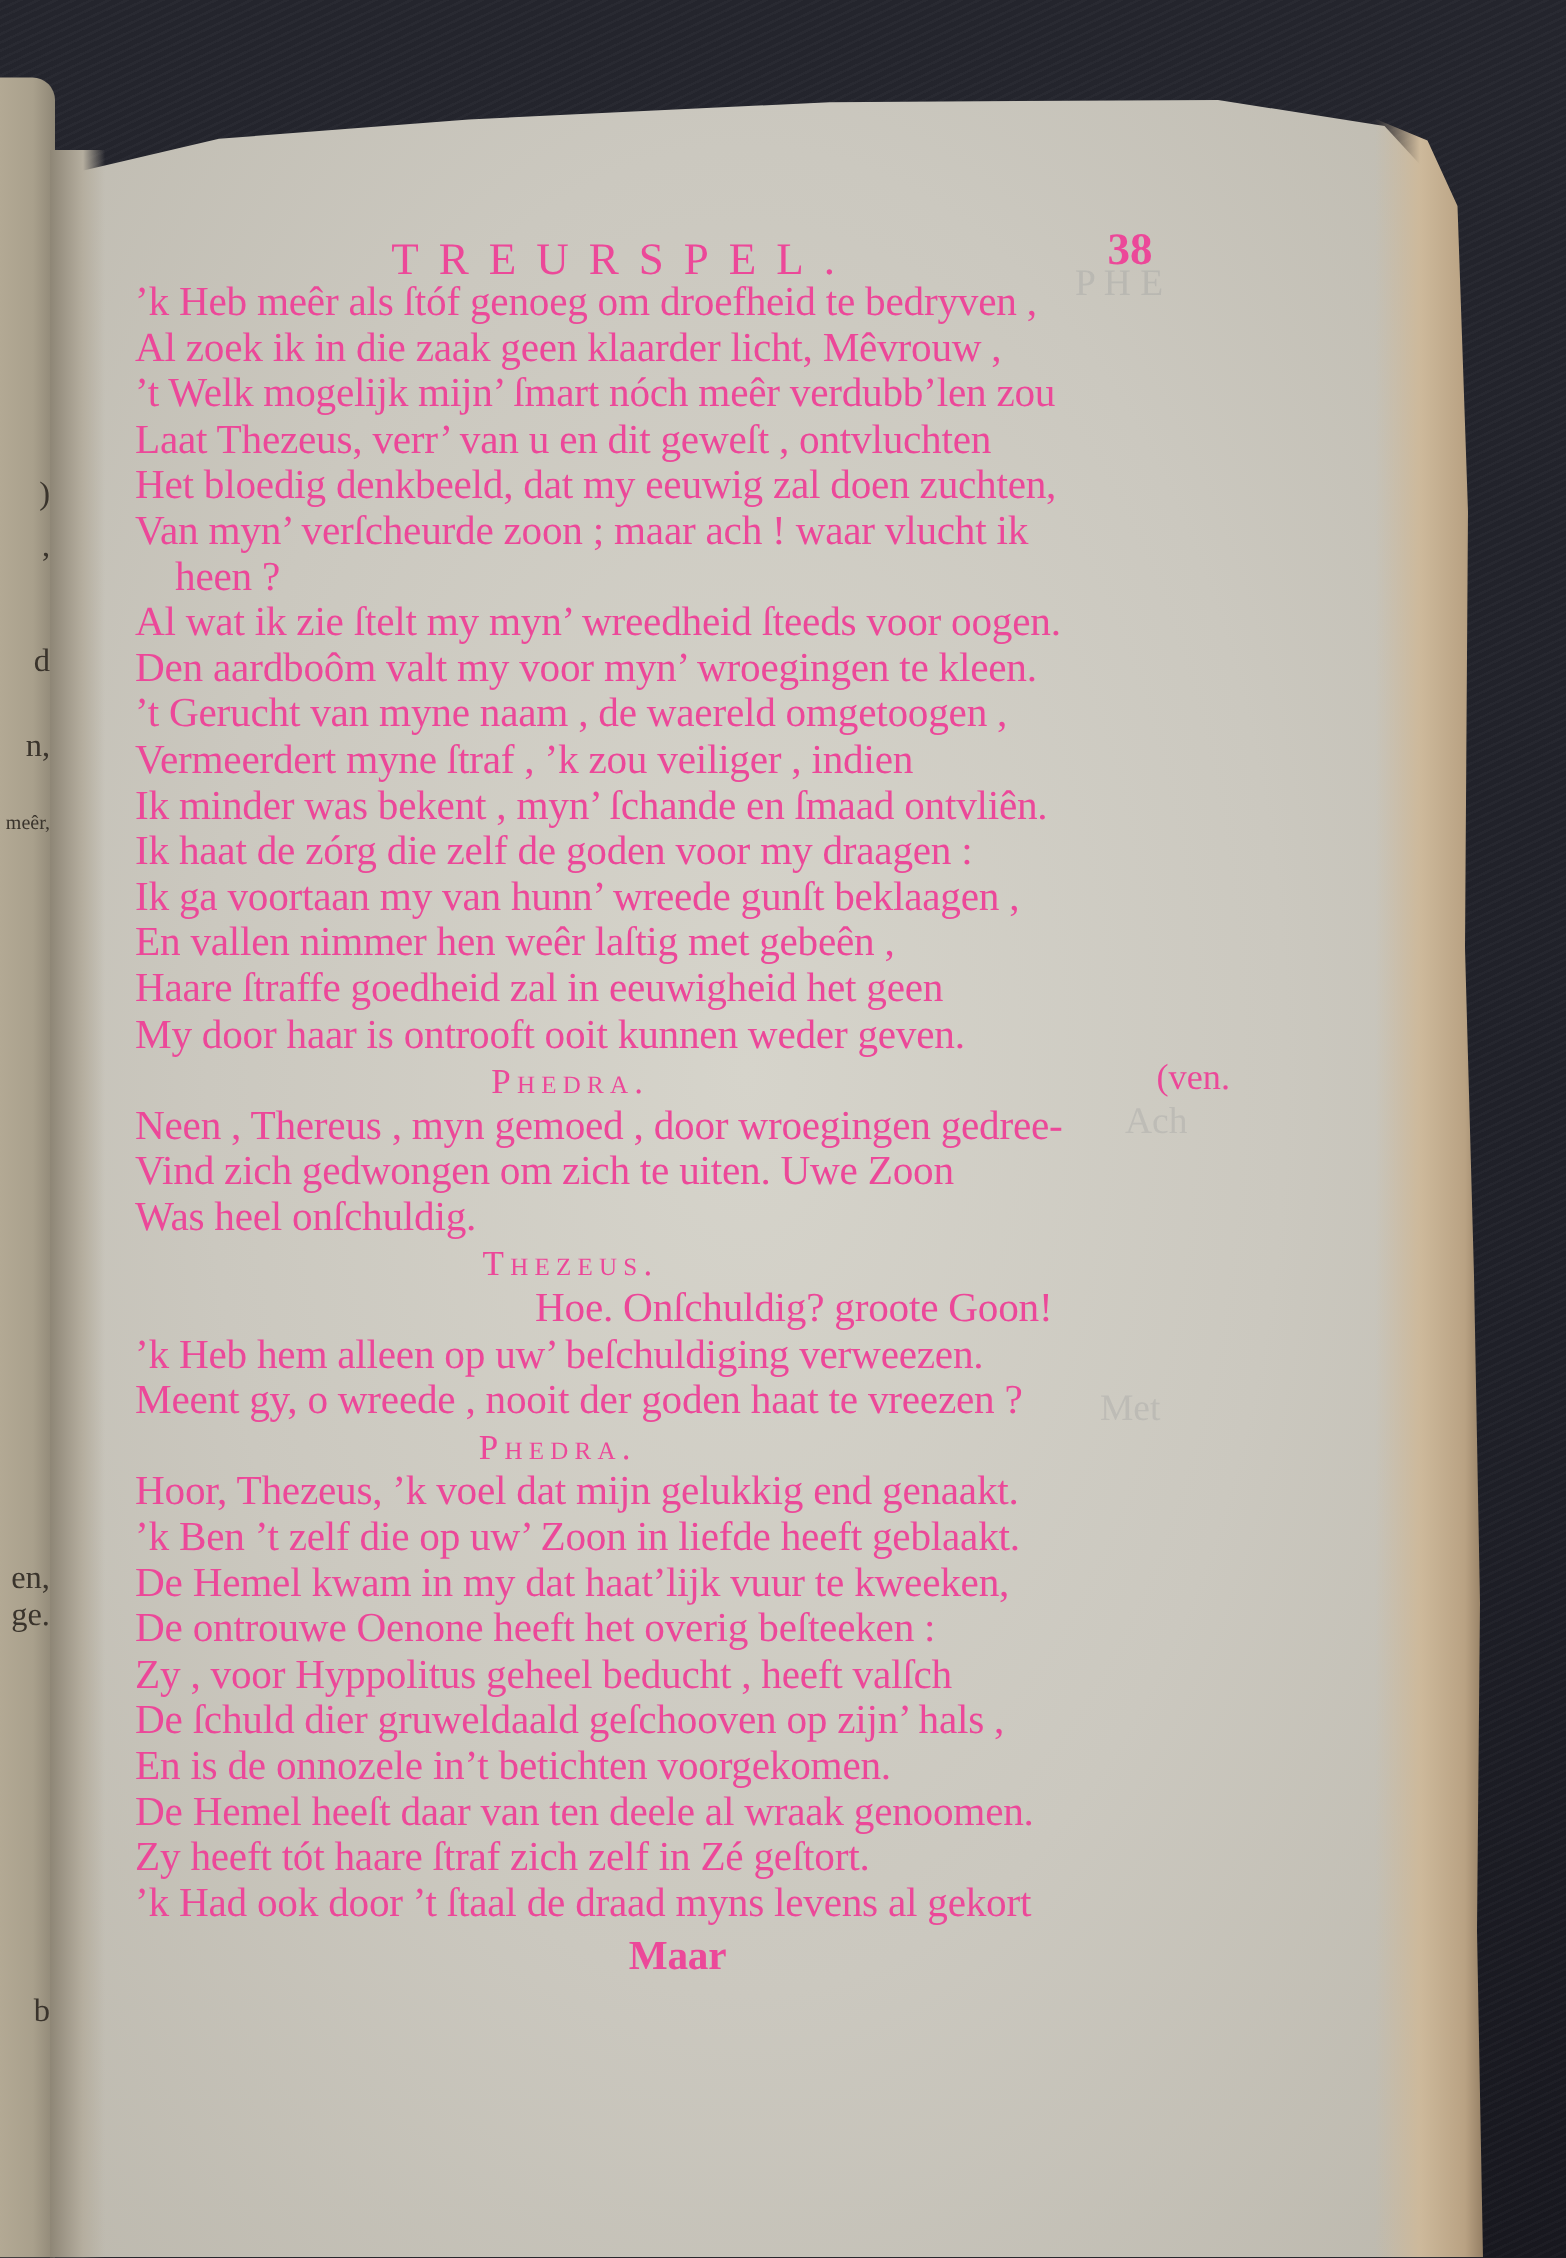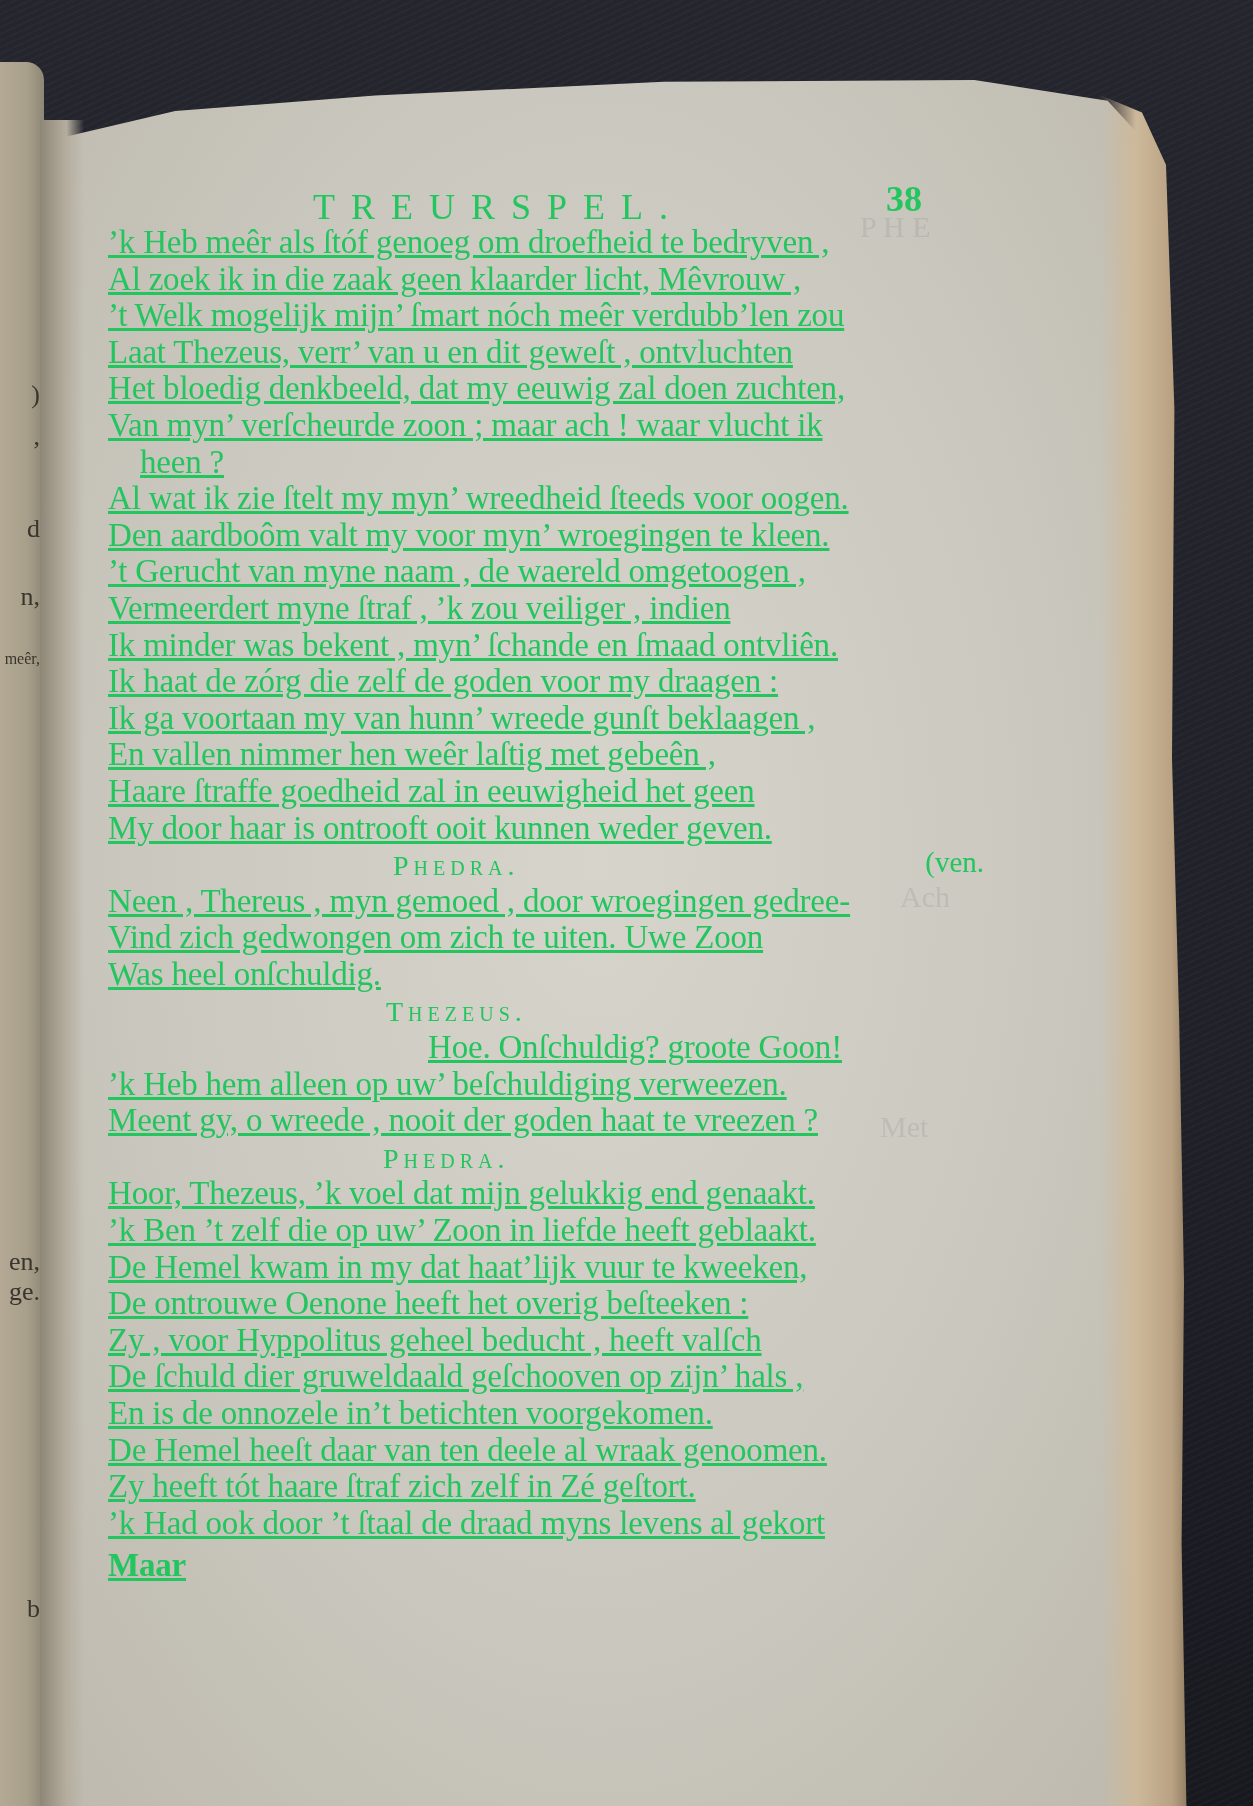--- a/index.html
+++ b/index.html
@@ -38,42 +38,41 @@
       clip-path: polygon(0 3.6%, 12% 1.8%, 30% 0.9%, 56% 0.1%, 84% 0%, 96% 1.2%, 100% 4%, 100% 100%, 0 100%);
     }
     
     .edge {
       position: absolute; left: 1100px; top: 60px; width: 120px; height: 1746px;
       background: linear-gradient(90deg, rgba(0,0,0,0) 0%, #cdb99b 30%, #b9a283 60%, #6e5a44 85%, rgba(30,25,20,0) 100%);
       clip-path: polygon(0 2%, 35% 3%, 55% 6%, 62% 20%, 60% 40%, 66% 55%, 70% 70%, 68% 85%, 72% 100%, 0 100%);
     }
     .content {
       position: absolute; left: 108px; top: 168px; width: 880px;
-      color: #22c55e;
+      color: #ec4899;
       font-family: "Liberation Serif", serif;
-      text-decoration: underline;
     }
     .running-head {
       position: relative; height: 56px;
     }
     .running-title {
       position: absolute; left: 205px; top: 18px;
       font-size: 36px; letter-spacing: 16px;
     }
     .page-number {
       position: absolute; left: 778px; top: 10px;
       font-size: 36px; font-weight: bold;
     }
     .line {
       font-size: 33px; line-height: 36.6px; white-space: nowrap;
       letter-spacing: -0.2px;
     }
     .line.indent { padding-left: 32px; }
     .line.hemistich { padding-left: 320px; }
-    .line.catch { text-align: left; padding-right: 12px; margin-top: 6px; font-weight: bold; }
+    .line.catch { text-align: center; padding-right: 12px; margin-top: 6px; font-weight: bold; }
     .speaker {
       font-size: 28px; line-height: 36.6px; letter-spacing: 5px; white-space: nowrap;
       font-variant: small-caps;
     }
     .speaker-row { position: relative; height: 36.6px; text-align: center; }
     .speaker-row .speaker { position: absolute; top: 2px; }
     .turnover {
       position: absolute; right: 4px; top: 0; font-size: 29px;
     }
     .bleed {

